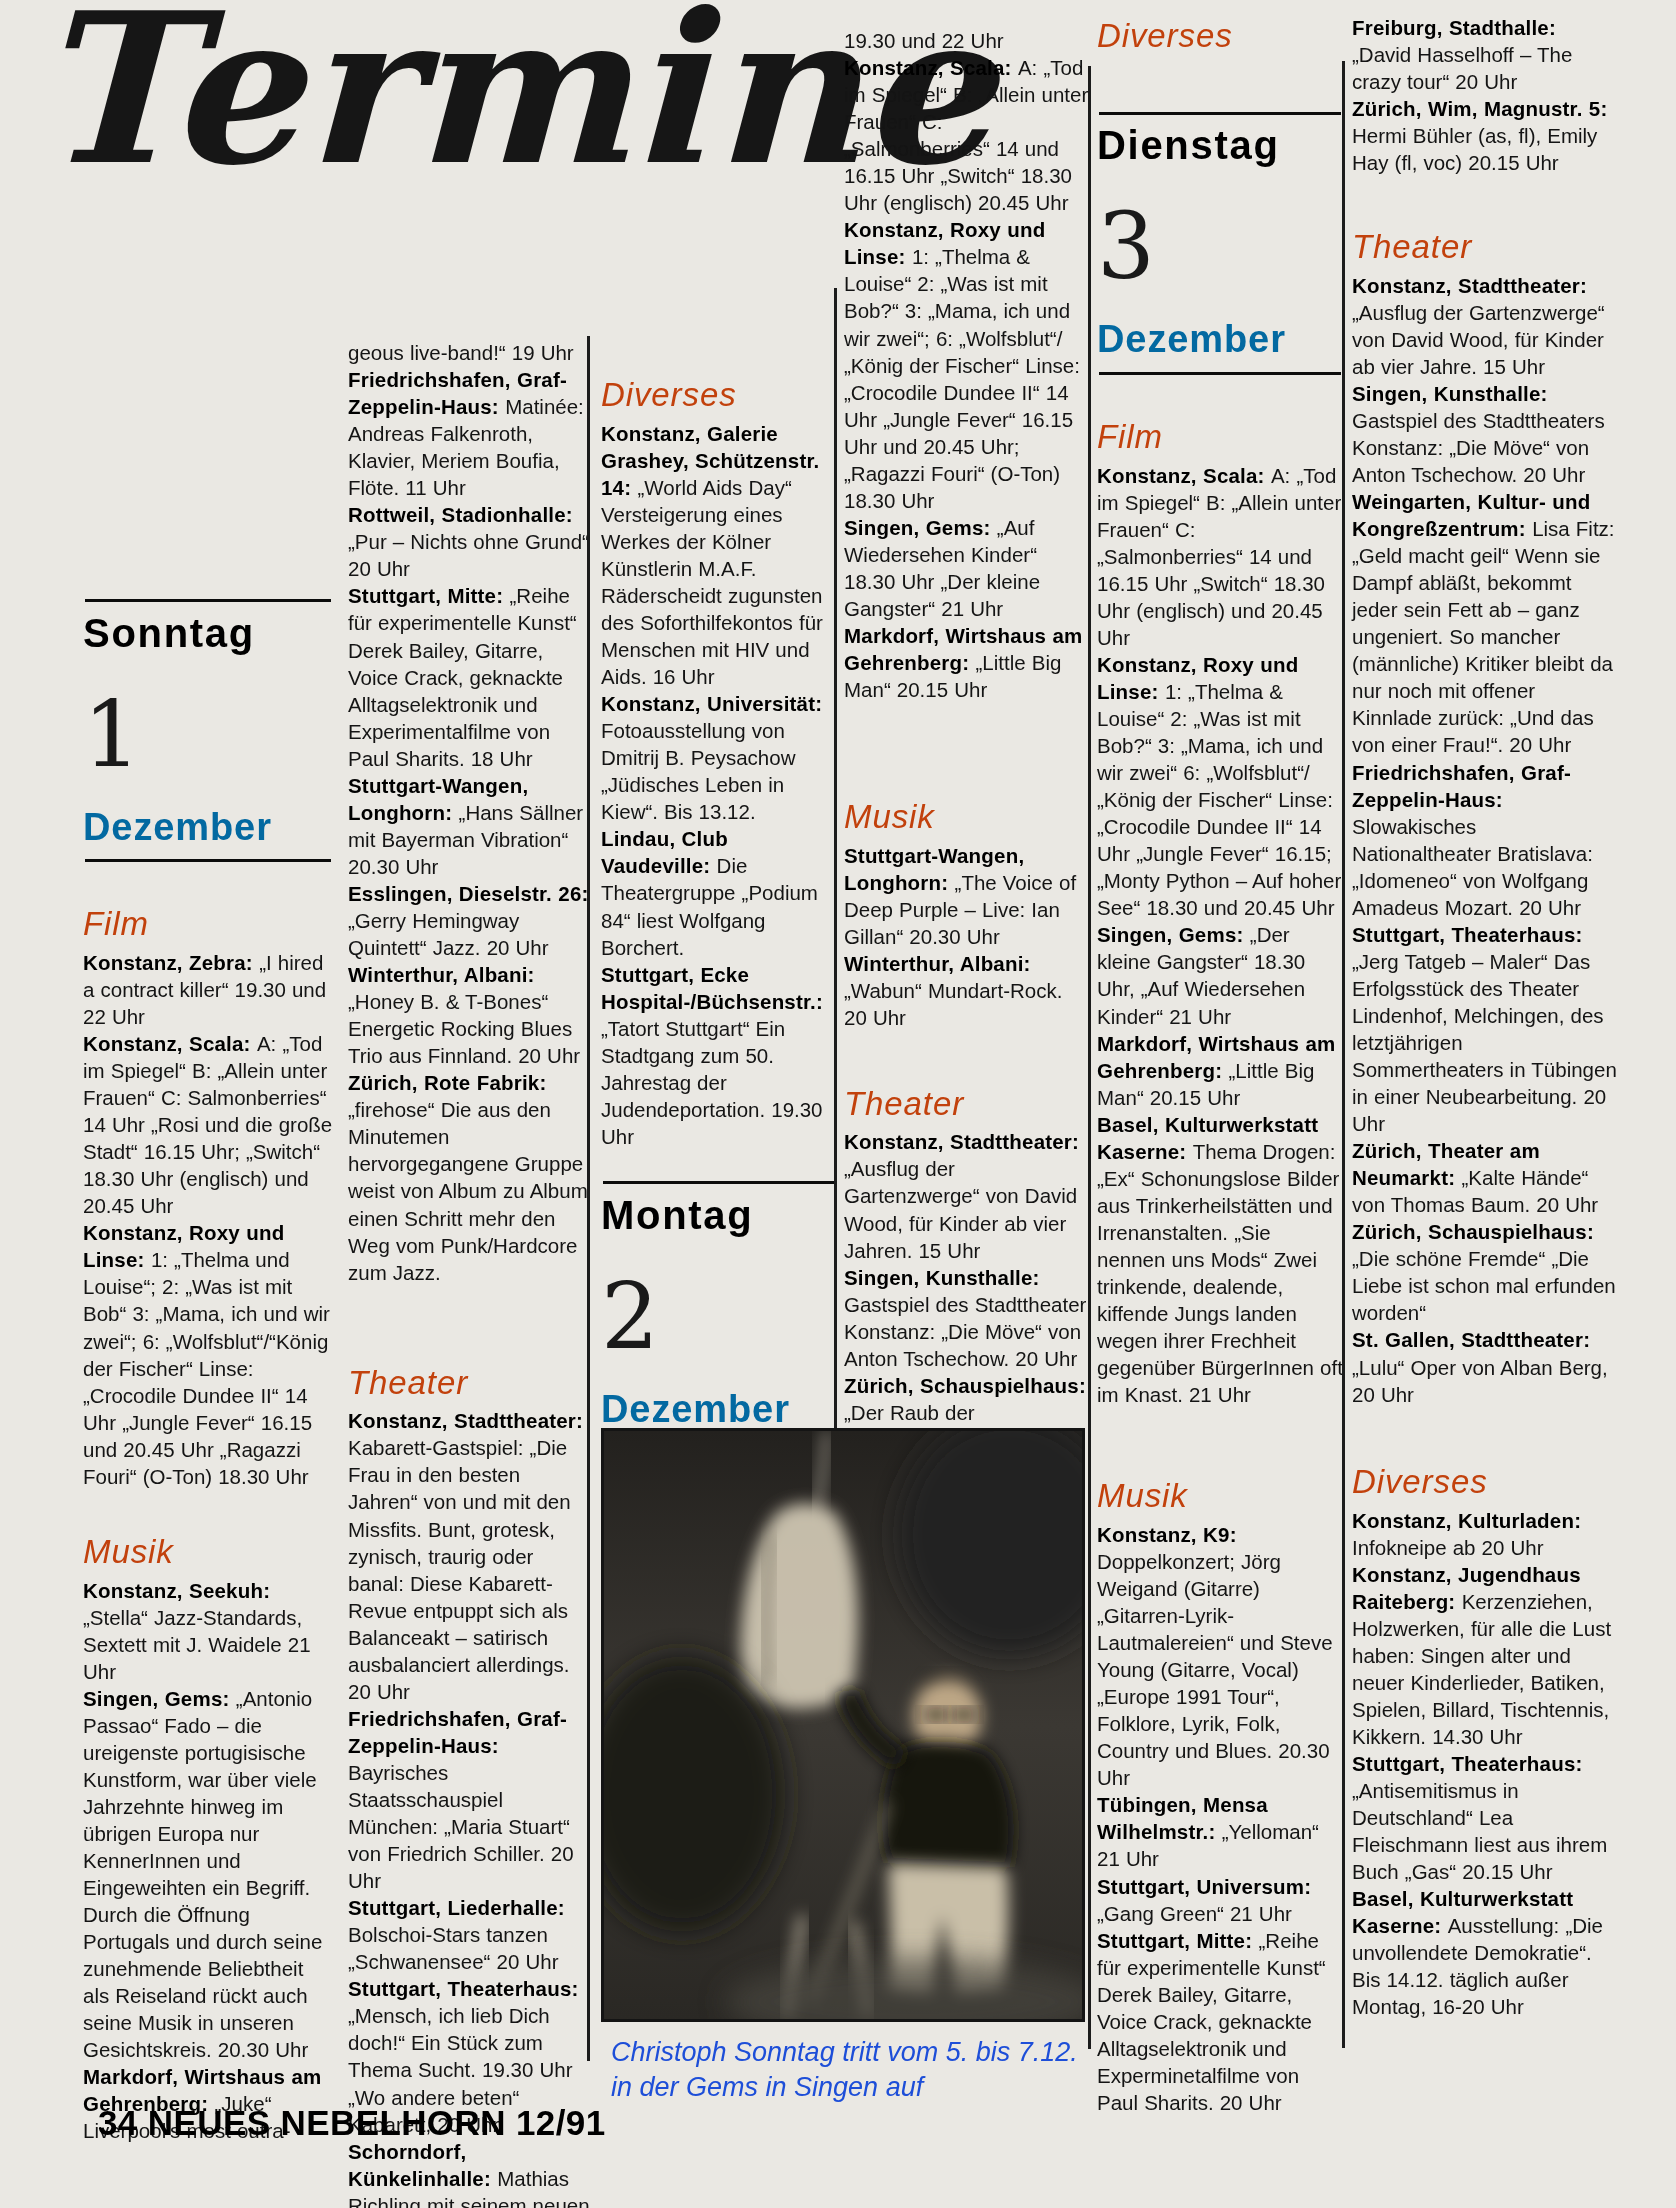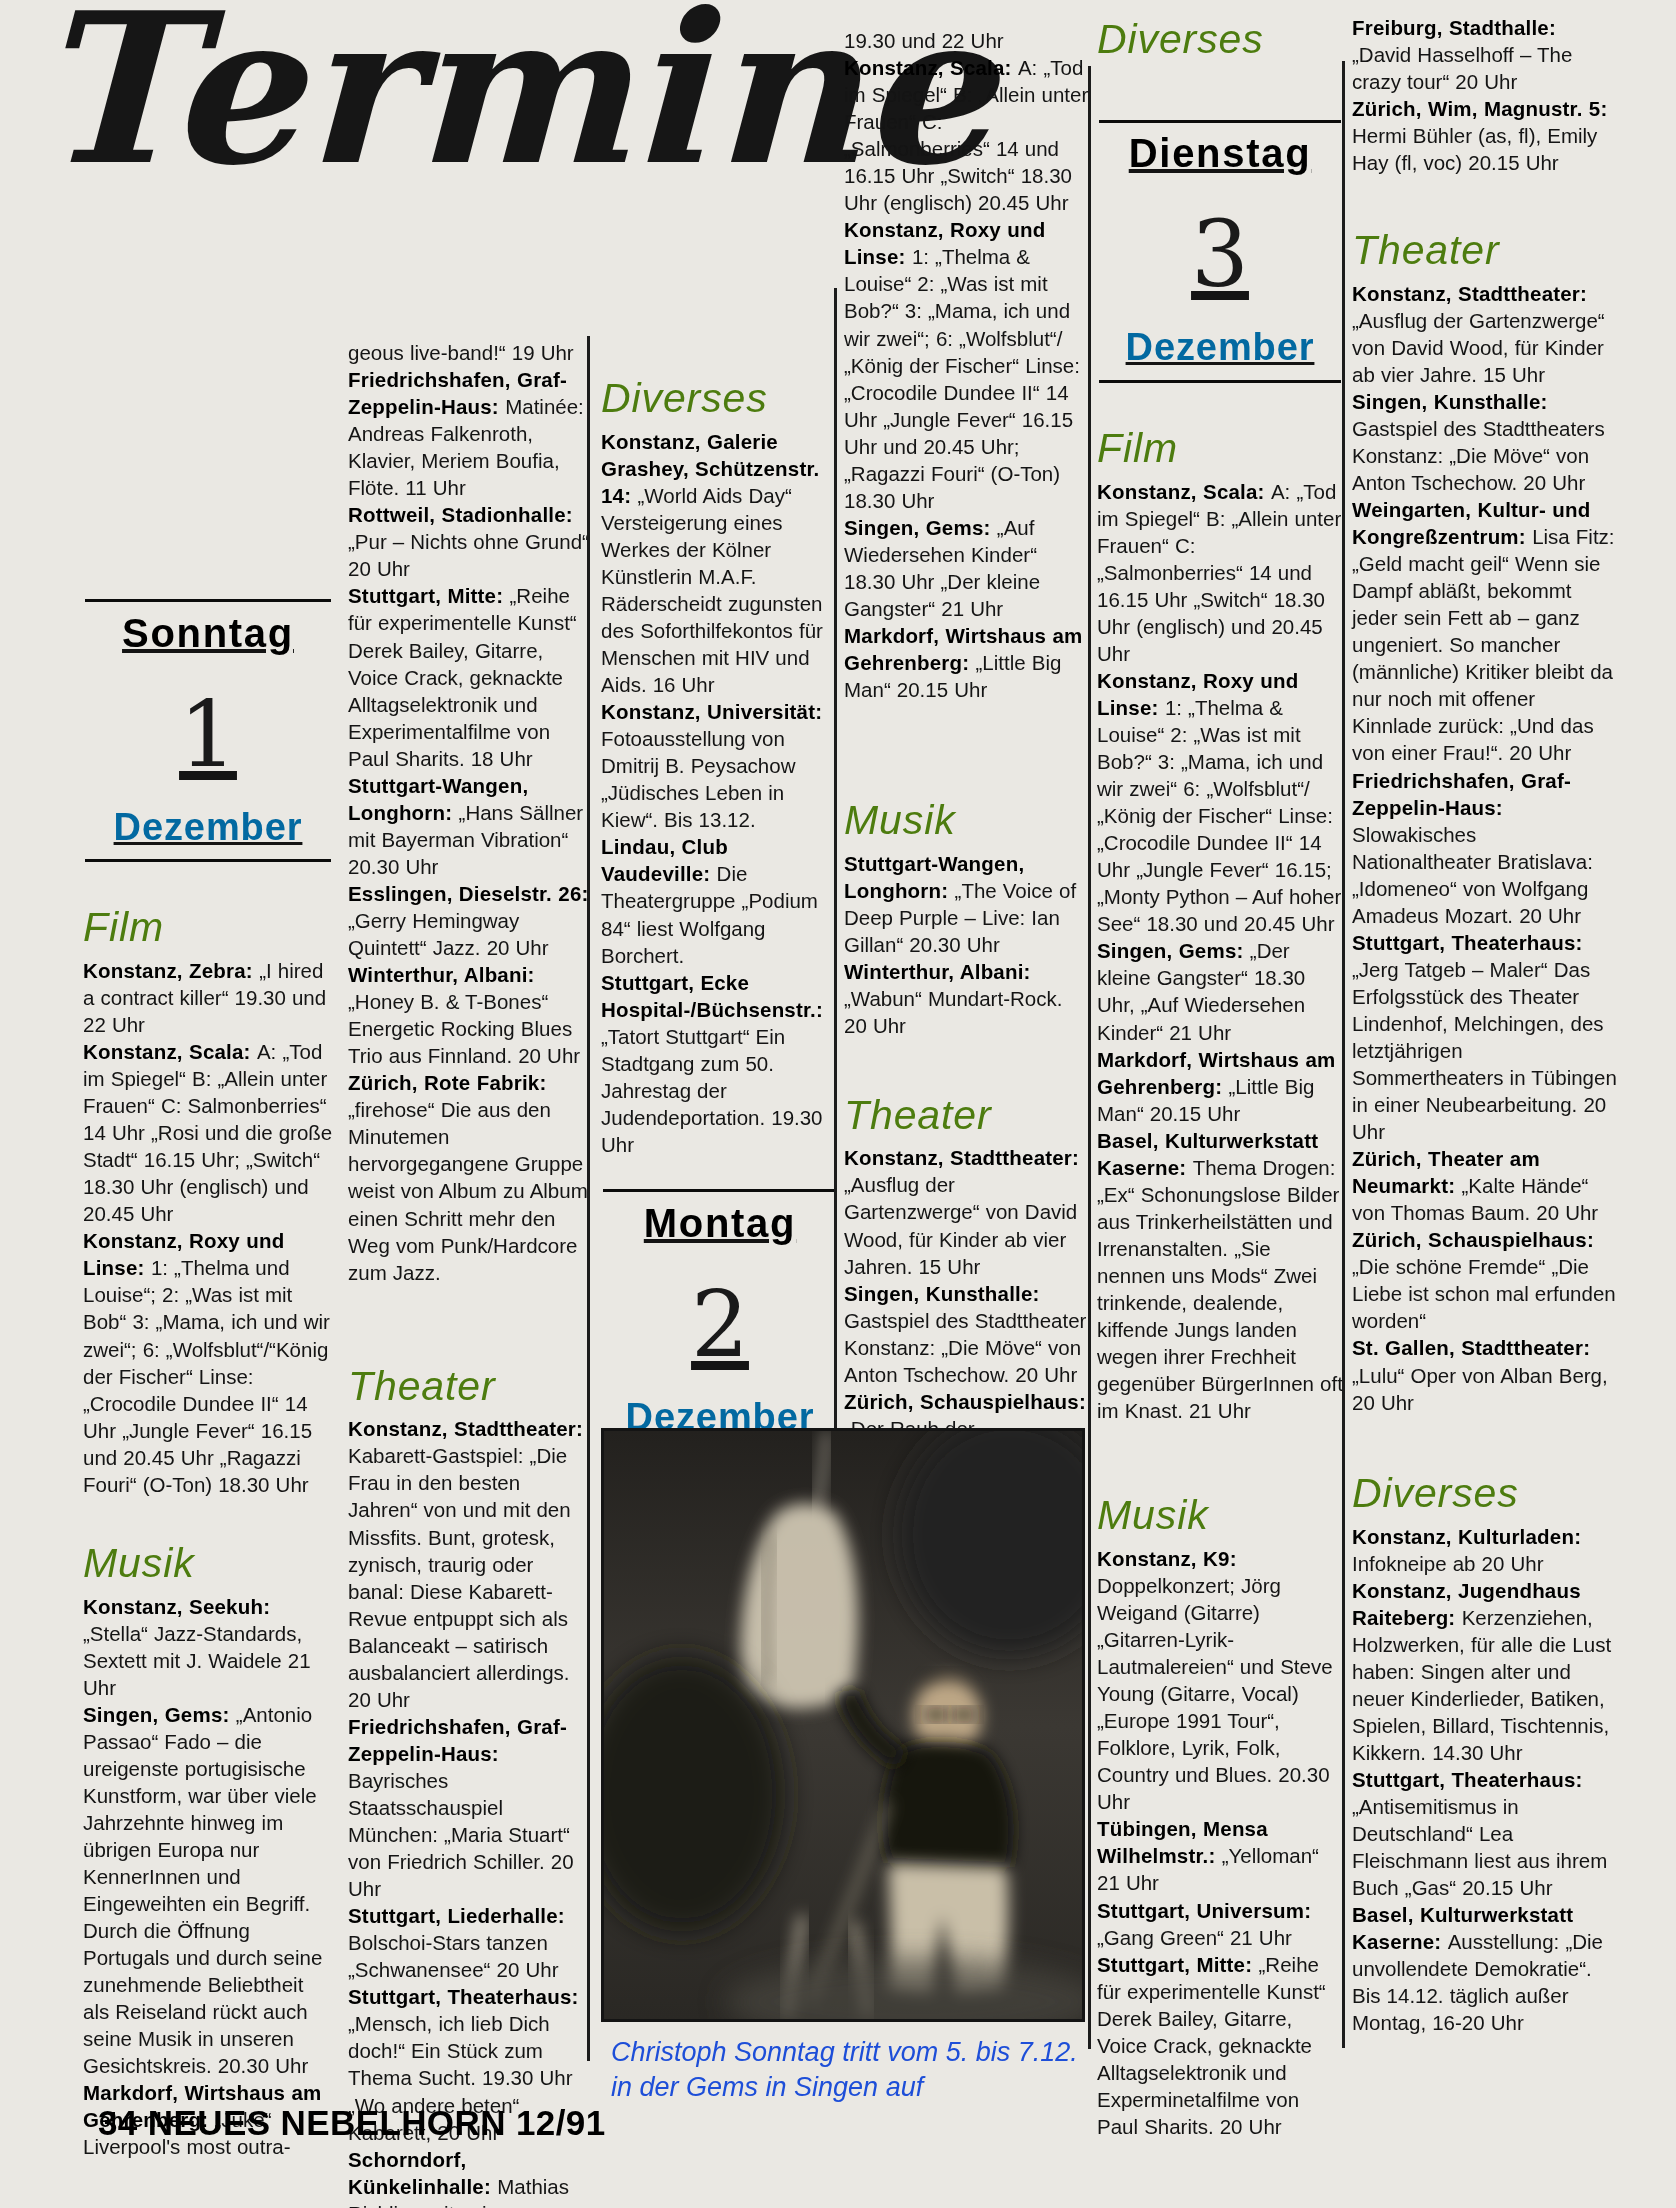--- a/index.html
+++ b/index.html
@@ -14,25 +14,25 @@
     font-size:208px;letter-spacing:0px;color:#161616;
     transform:skewX(-4deg);white-space:nowrap;
   }
   .col{position:absolute;}
   .entry{
     margin:0;padding:0;font-size:20.5px;line-height:1.32;
     text-align:left;hyphens:auto;-webkit-hyphens:auto;word-spacing:0.4px;
   }
   .entry b{color:#000;letter-spacing:0.2px;}
   .section-h{
-    font-style:italic;font-size:41px;line-height:1.0;
-    margin:45px 0 8.7px 0;color:#4d7c0f;letter-spacing:0.9px;
+    font-style:italic;font-size:33px;line-height:1.0;
+    margin:45px 0 8.7px 0;color:#c2410c;letter-spacing:0.9px;
   }
   .col > .section-h:first-child{margin-top:0;}
-  .day-block{margin:0 0 30px 0;text-align:center;text-decoration:underline;}
+  .day-block{margin:0 0 30px 0;}
   .day-rule{border:none;border-top:3.5px solid #0c0c0c;margin:0 1.7px;}
   .day-name{
     display:block;font-weight:bold;font-size:40px;letter-spacing:1.7px;
     margin:8.7px 0 1.7px 0;color:#000;
   }
   .day-num{
     display:block;font-family:"DejaVu Serif",serif;font-size:91px;
     line-height:1;margin:33px 0 26px 0;color:#1a1a1a;
   }
   .day-month{

